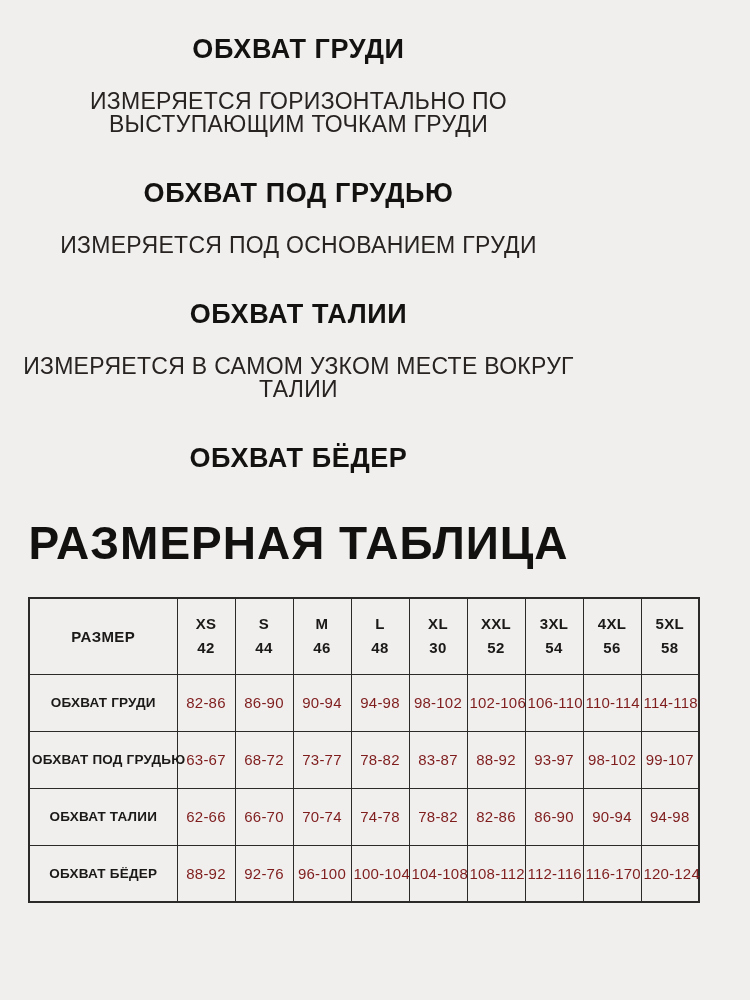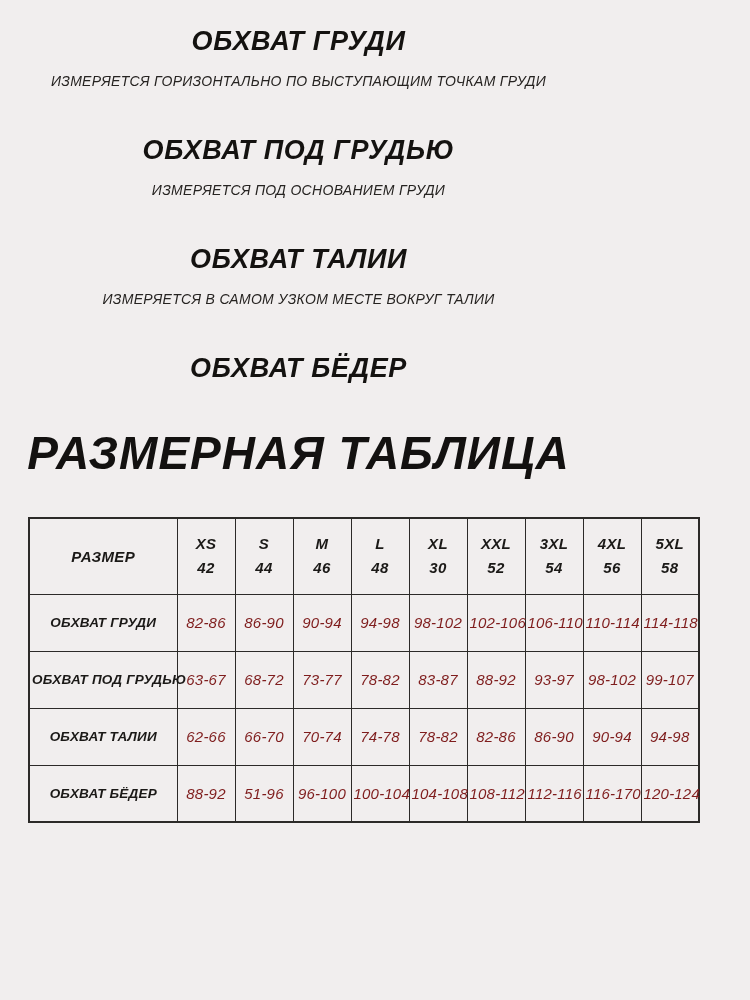--- a/index.html
+++ b/index.html
@@ -10,52 +10,51 @@
   }
   body {
     background: #f1eeee;
     color: #1b1917;
     font-family: "Liberation Sans", sans-serif;
     -webkit-font-smoothing: antialiased;
   }
   .page {
     width: 597px;
     height: 1000px;
-    padding-top: 24px;
+    padding-top: 32px;
     text-align: center;
-    font-style: italic;
   }
   .measure-section { margin-bottom: 40px; }
   .measure-title {
     font-size: 27px;
     font-weight: 600;
     letter-spacing: 0.6px;
     line-height: 34px;
     color: #141210;
   }
   .measure-desc {
-    font-size: 14px;
+    font-size: 23px;
     font-weight: 500;
     letter-spacing: 0.3px;
     line-height: 23px;
-    margin-top: 12px;
+    margin-top: 24px;
     color: #262321;
   }
   .table-title {
     font-size: 46px;
     font-weight: 600;
     letter-spacing: 1px;
     line-height: 56px;
     color: #131110;
   }
   .size-table {
     border-collapse: collapse;
     table-layout: fixed;
     margin-left: 28px;
-    margin-top: 36px;
+    margin-top: 26px;
     width: 672px;
     border: 2px solid #2c2a28;
     background: #f1eeee;
   }
   .size-table th, .size-table td {
     border: 1.5px solid #2c2a28;
     text-align: center;
     vertical-align: middle;
     padding: 0 2px;
   }
@@ -200,21 +199,21 @@
         <td class="value-cell">74-78</td>
         <td class="value-cell">78-82</td>
         <td class="value-cell">82-86</td>
         <td class="value-cell">86-90</td>
         <td class="value-cell">90-94</td>
         <td class="value-cell">94-98</td>
       </tr>
       <tr>
         <th class="row-label">ОБХВАТ БЁДЕР</th>
         <td class="value-cell">88-92</td>
-        <td class="value-cell">51-96</td>
+        <td class="value-cell">92-76</td>
         <td class="value-cell">96-100</td>
         <td class="value-cell">100-104</td>
         <td class="value-cell">104-108</td>
         <td class="value-cell">108-112</td>
         <td class="value-cell">112-116</td>
         <td class="value-cell">116-170</td>
         <td class="value-cell">120-124</td>
       </tr>
     </tbody>
   </table>

